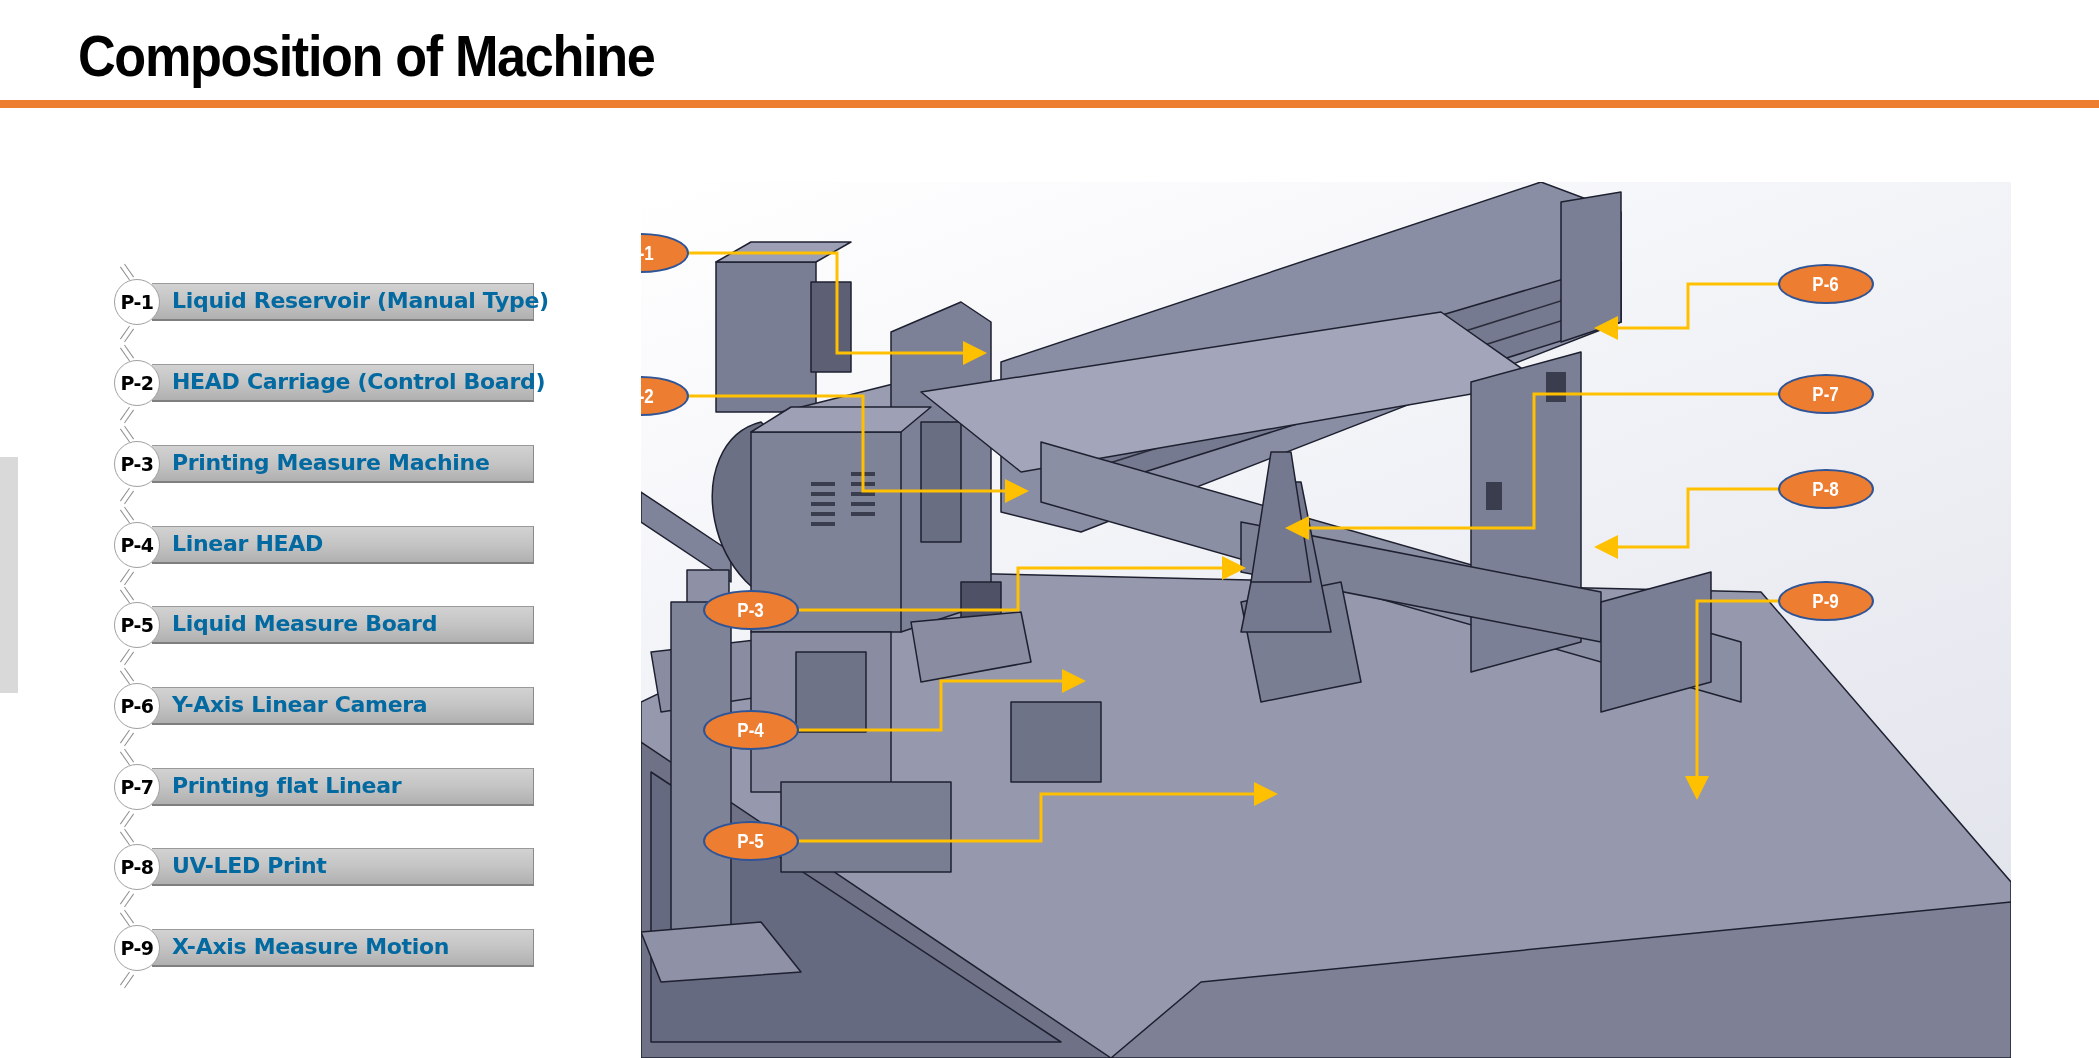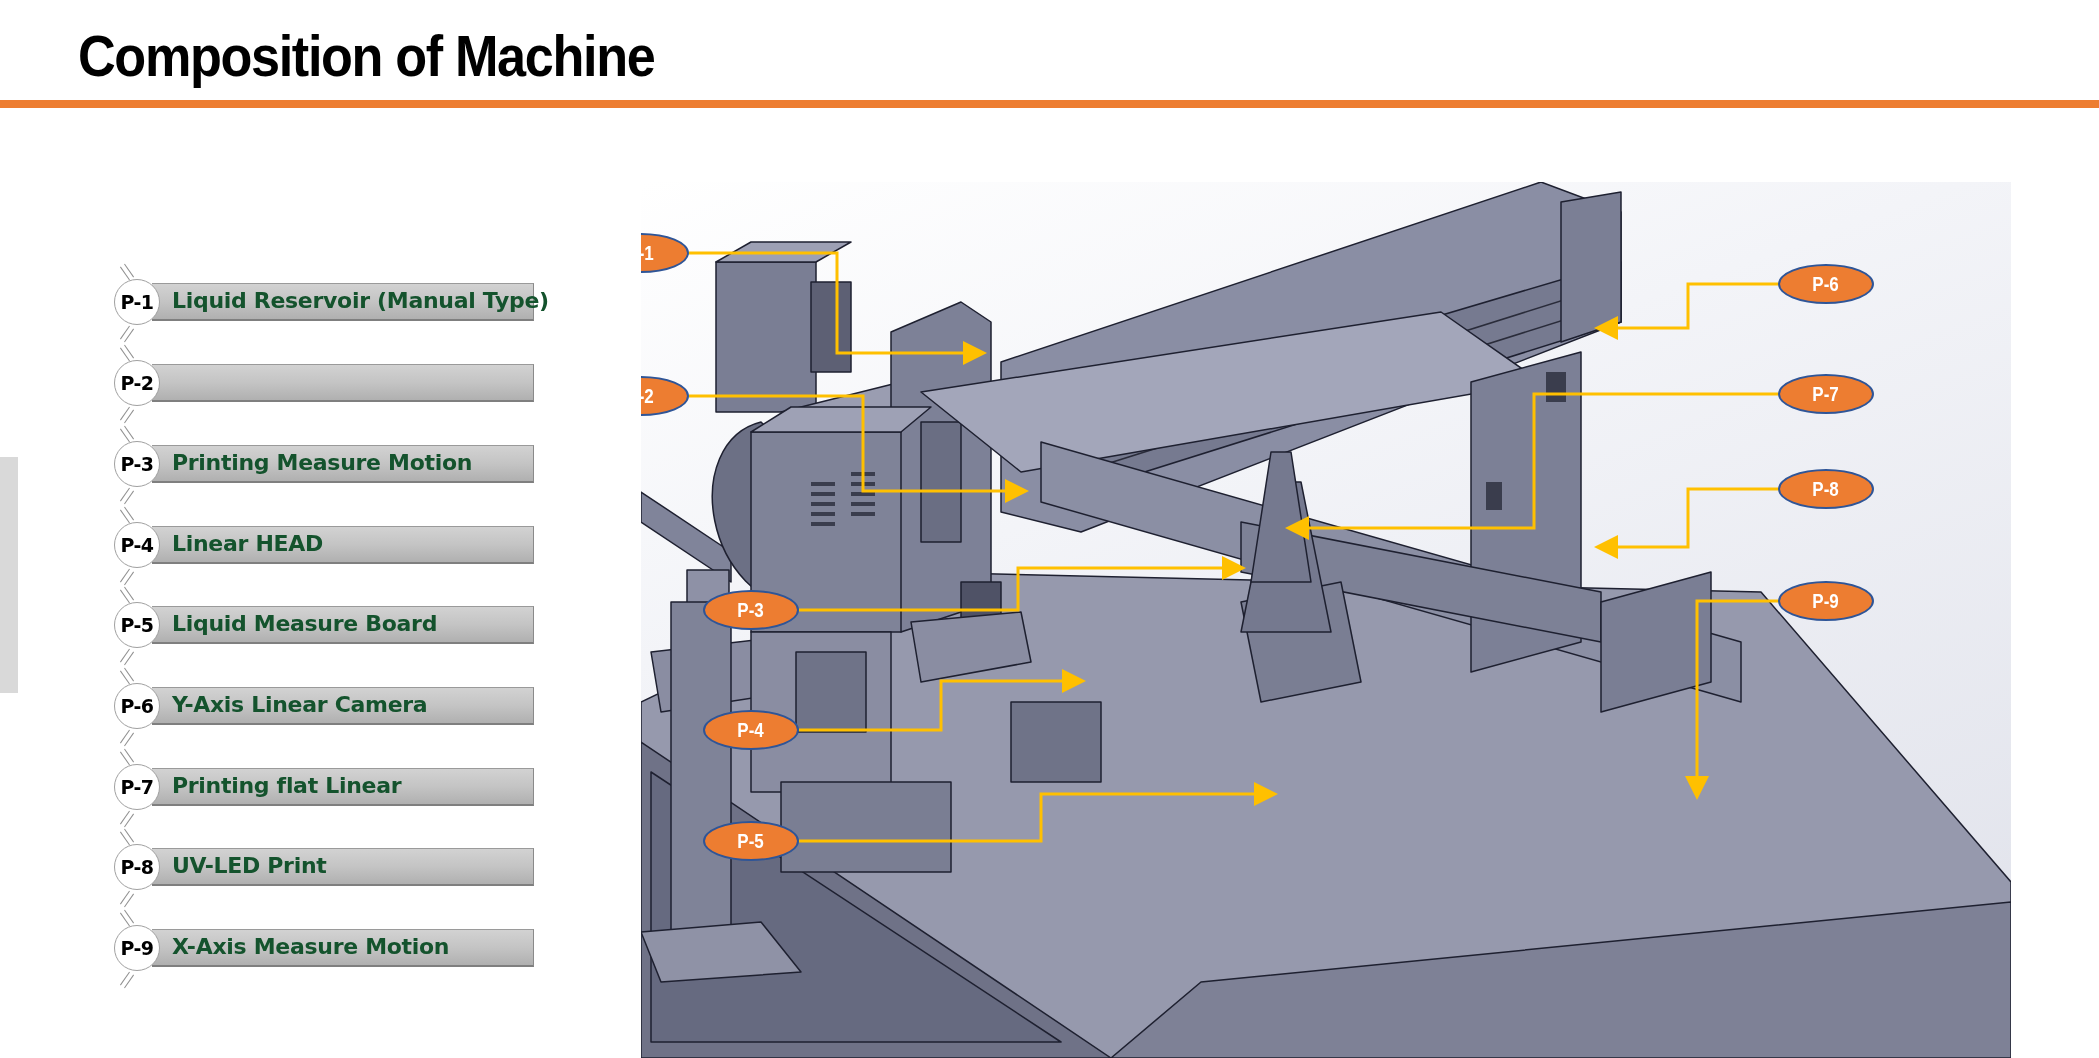--- a/index.html
+++ b/index.html
@@ -27,21 +27,21 @@
     .parts-list { position: absolute; left: 110px; top: 262px; width: 440px; height: 740px; }
     .part-item { position: absolute; left: 0; width: 430px; height: 62px; }
     .part-bar {
       position: absolute; left: 42px; top: 11px; width: 382px; height: 38px;
       background: linear-gradient(to bottom, #d2d2d2 0%, #c4c4c4 50%, #b0b0b0 100%);
       border-top: 1px solid #9a9a9a; border-bottom: 2px solid #7f7f7f; border-right: 1px solid #8a8a8a;
       box-sizing: border-box;
     }
     .part-name {
       position: absolute; left: 62px; top: 16px;
-      font-family: "DejaVu Sans", sans-serif; font-weight: bold; font-size: 22px; color: #14532d;
+      font-family: "DejaVu Sans", sans-serif; font-weight: bold; font-size: 22px; color: #0369a1;
       white-space: nowrap; letter-spacing: -0.3px;
     }
     .part-circle {
       position: absolute; left: 4px; top: 7px; width: 46px; height: 46px; border-radius: 50%;
       background: #fff; border: 1px solid #a0a0a0; box-sizing: border-box;
       display: flex; align-items: center; justify-content: center;
     }
     .part-code {
       font-family: "DejaVu Sans", sans-serif; font-weight: bold; font-size: 19px; color: #000;
       letter-spacing: -0.5px;
@@ -84,29 +84,30 @@
     <div class="part-bar"></div>
     <div class="part-name">Liquid Reservoir (Manual Type)</div>
     <div class="part-circle">
         <span class="part-code">P-1</span>
       </div>
     <div class="connector bottom"></div>
   </div>
   <div class="part-item" style="top:91px">
     <div class="connector top"></div>
     <div class="part-bar"></div>
+    <div class="part-name">HEAD Carriage (Control Board)</div>
     <div class="part-circle">
         <span class="part-code">P-2</span>
       </div>
     <div class="connector bottom"></div>
   </div>
   <div class="part-item" style="top:172px">
     <div class="connector top"></div>
     <div class="part-bar"></div>
-    <div class="part-name">Printing Measure Motion</div>
+    <div class="part-name">Printing Measure Machine</div>
     <div class="part-circle">
         <span class="part-code">P-3</span>
       </div>
     <div class="connector bottom"></div>
   </div>
   <div class="part-item" style="top:253px">
     <div class="connector top"></div>
     <div class="part-bar"></div>
     <div class="part-name">Linear HEAD</div>
     <div class="part-circle">

